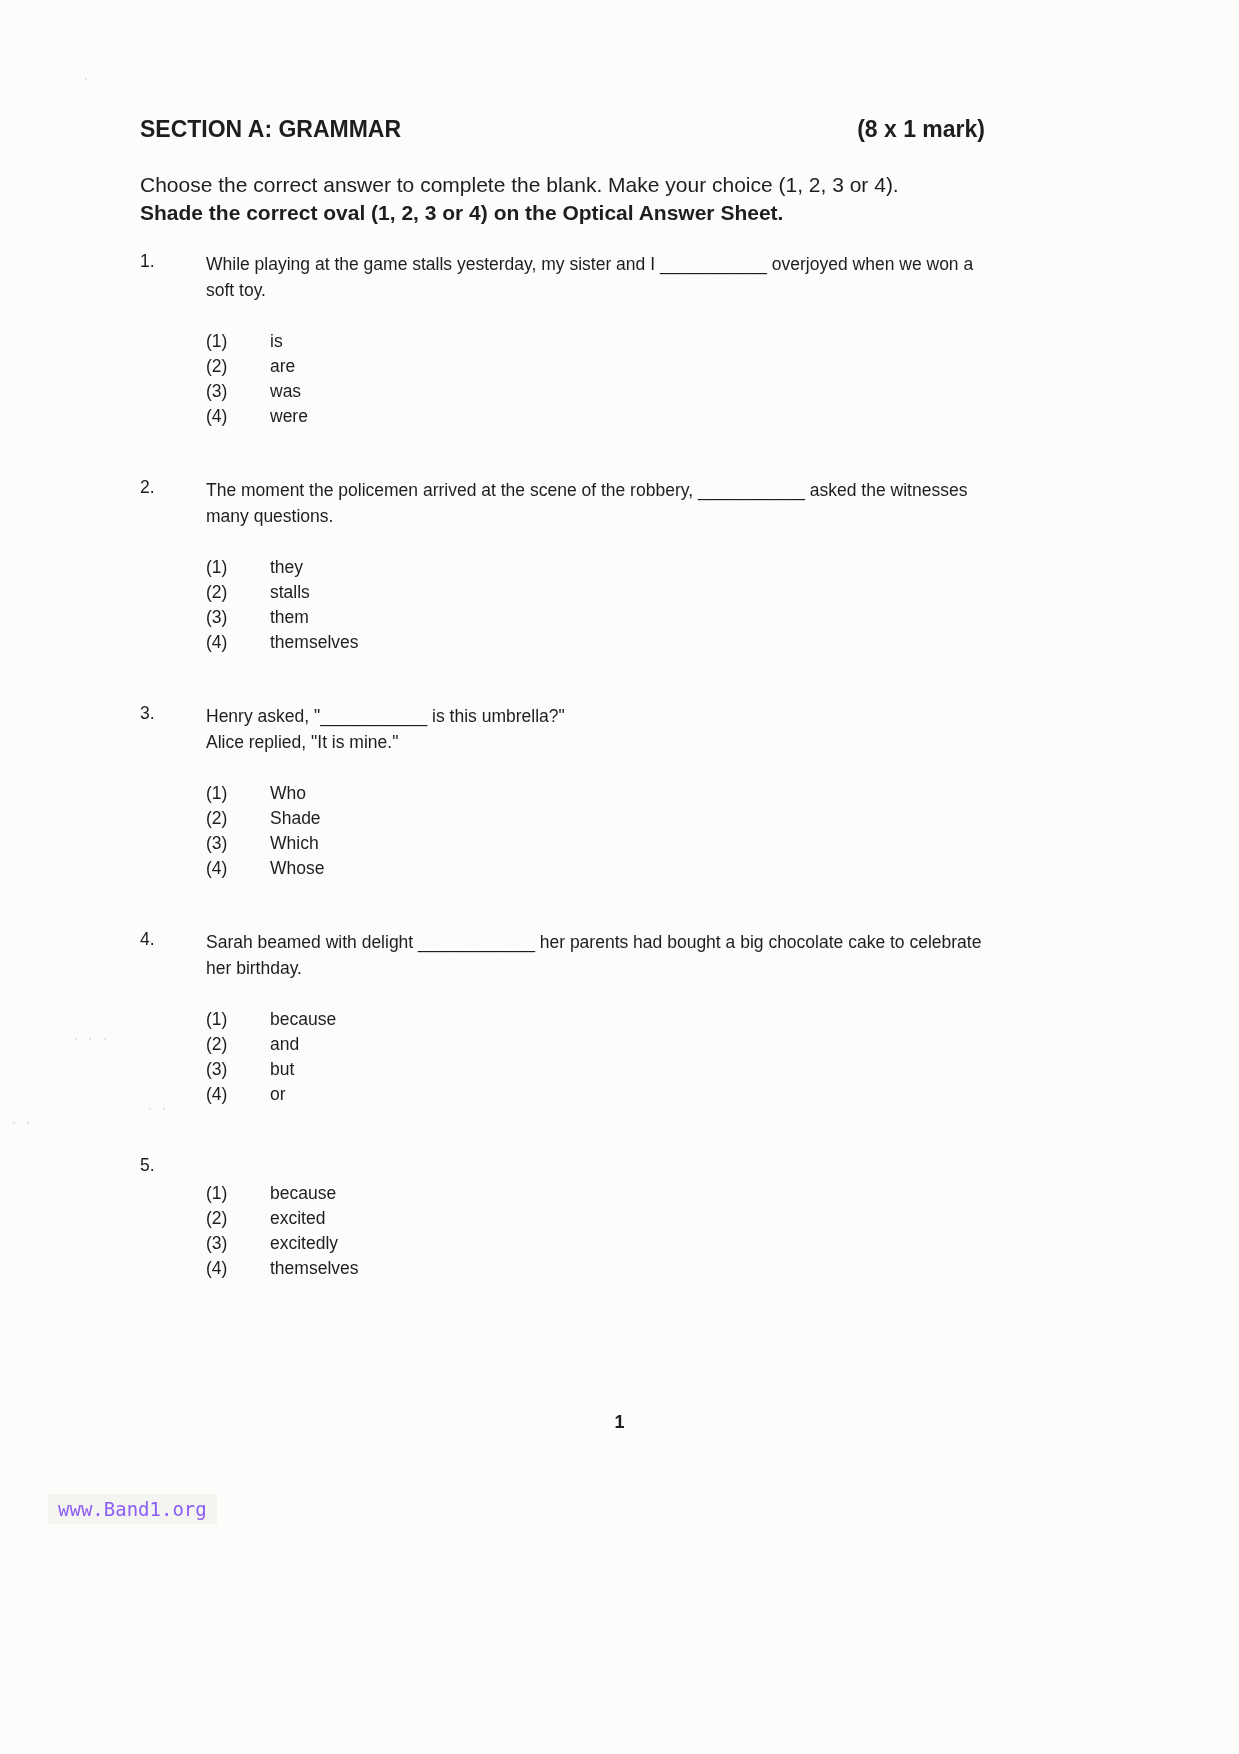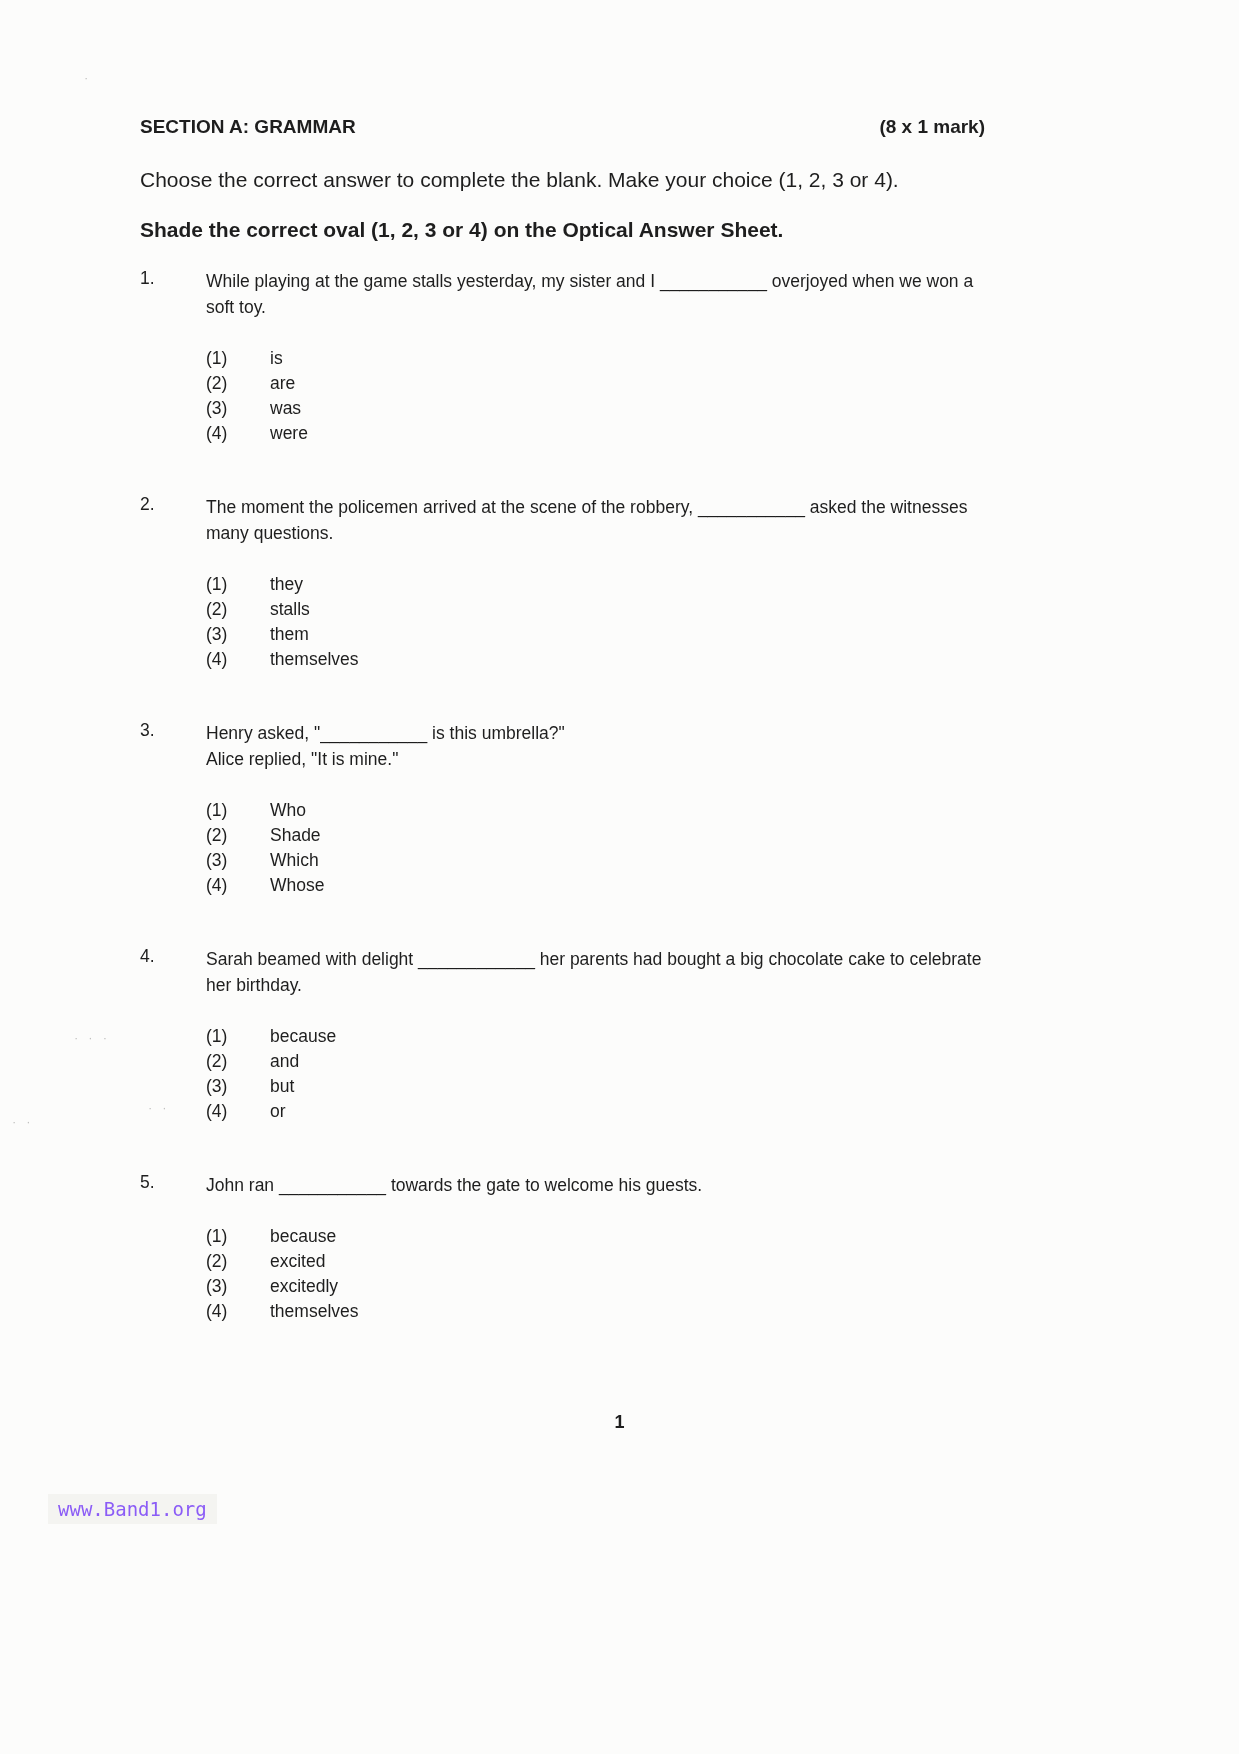--- a/index.html
+++ b/index.html
@@ -19,31 +19,30 @@
     position: absolute;
     left: 140px;
     top: 116px;
     width: 845px;
   }
   .header-row {
     display: flex;
     justify-content: space-between;
     align-items: baseline;
     font-weight: bold;
-    font-size: 19px;
+    font-size: 23px;
     margin-bottom: 28px;
   }
   .instructions {
     font-size: 21px;
     line-height: 28px;
     margin-bottom: 24px;
   }
   .instr-line2 {
     font-weight: bold;
-    margin-top: 22px;
   }
   .question {
     display: flex;
     font-size: 17.5px;
     margin-bottom: 48px;
   }
   .q-num {
     width: 66px;
     flex-shrink: 0;
   }
@@ -206,21 +205,20 @@
           <span class="opt-label">(4)</span>
           <span class="opt-text">or</span>
         </div>
       </div>
     </div>
   </div>
 
   <div class="question">
     <div class="q-num">5.</div>
     <div class="q-body">
-      <div class="q-text">John ran ___________ towards the gate to welcome his guests.</div>
       <div class="q-options">
         <div class="option">
           <span class="opt-label">(1)</span>
           <span class="opt-text">because</span>
         </div>
         <div class="option">
           <span class="opt-label">(2)</span>
           <span class="opt-text">excited</span>
         </div>
         <div class="option">

